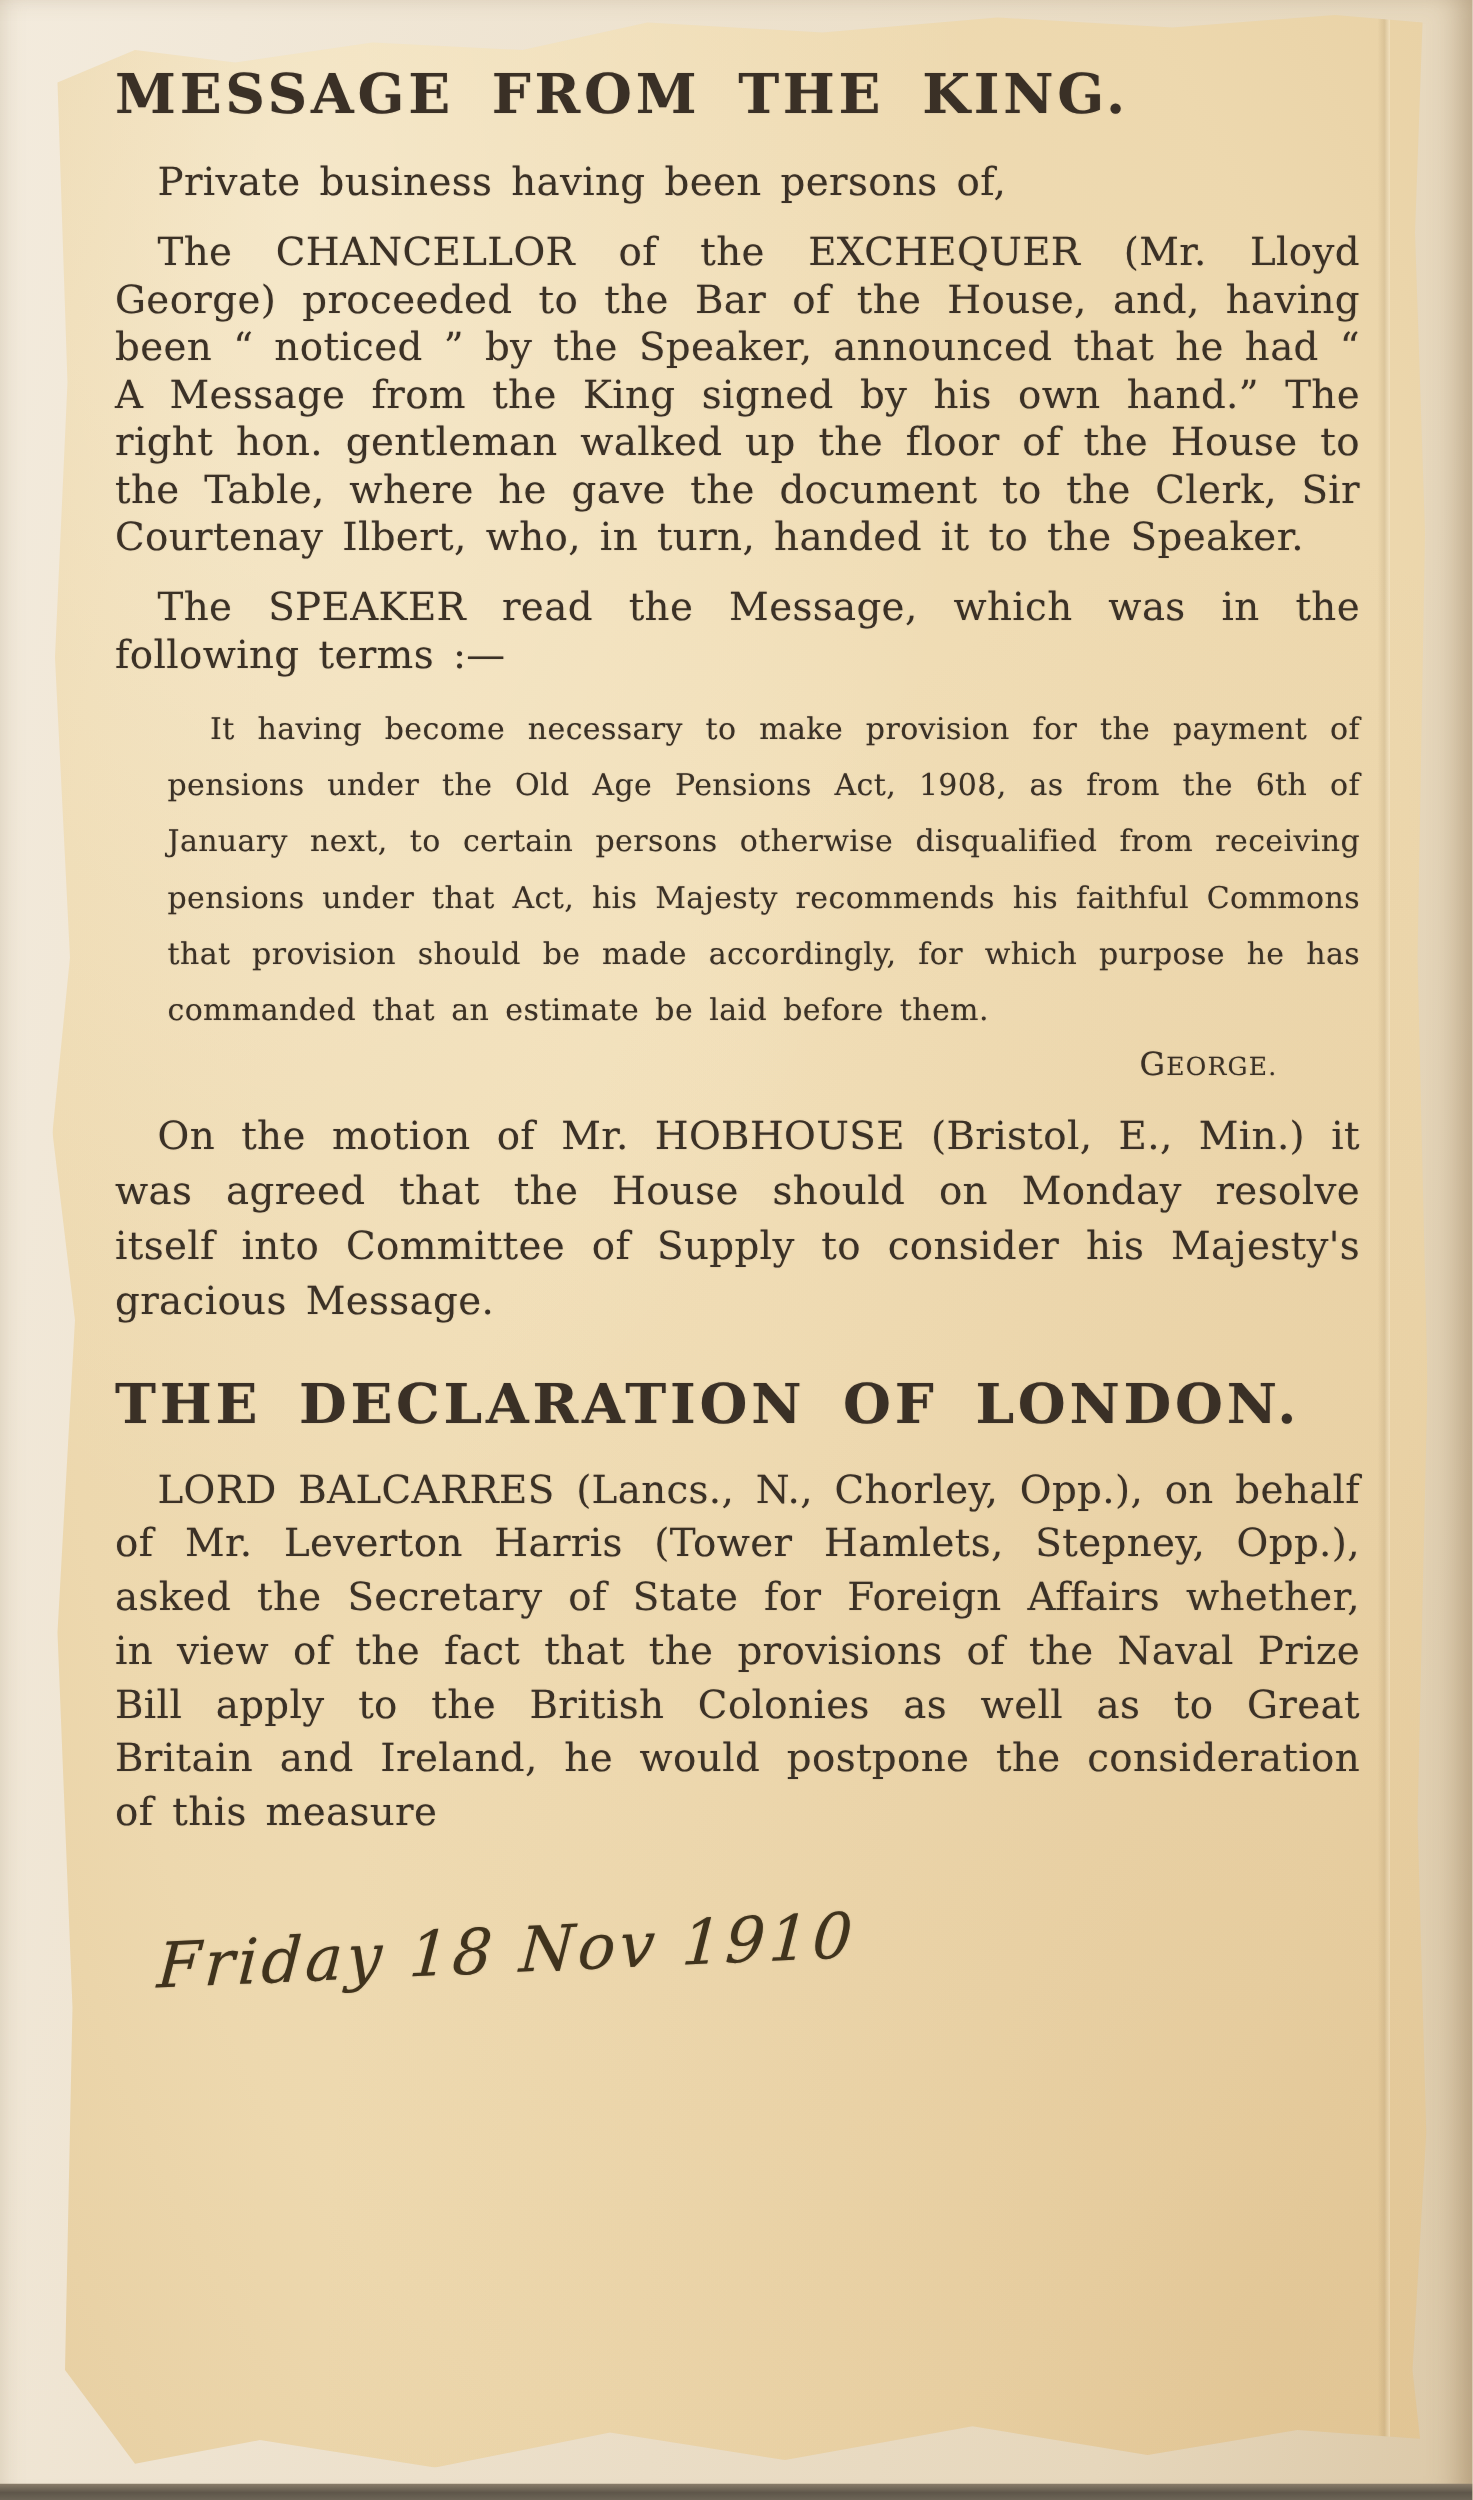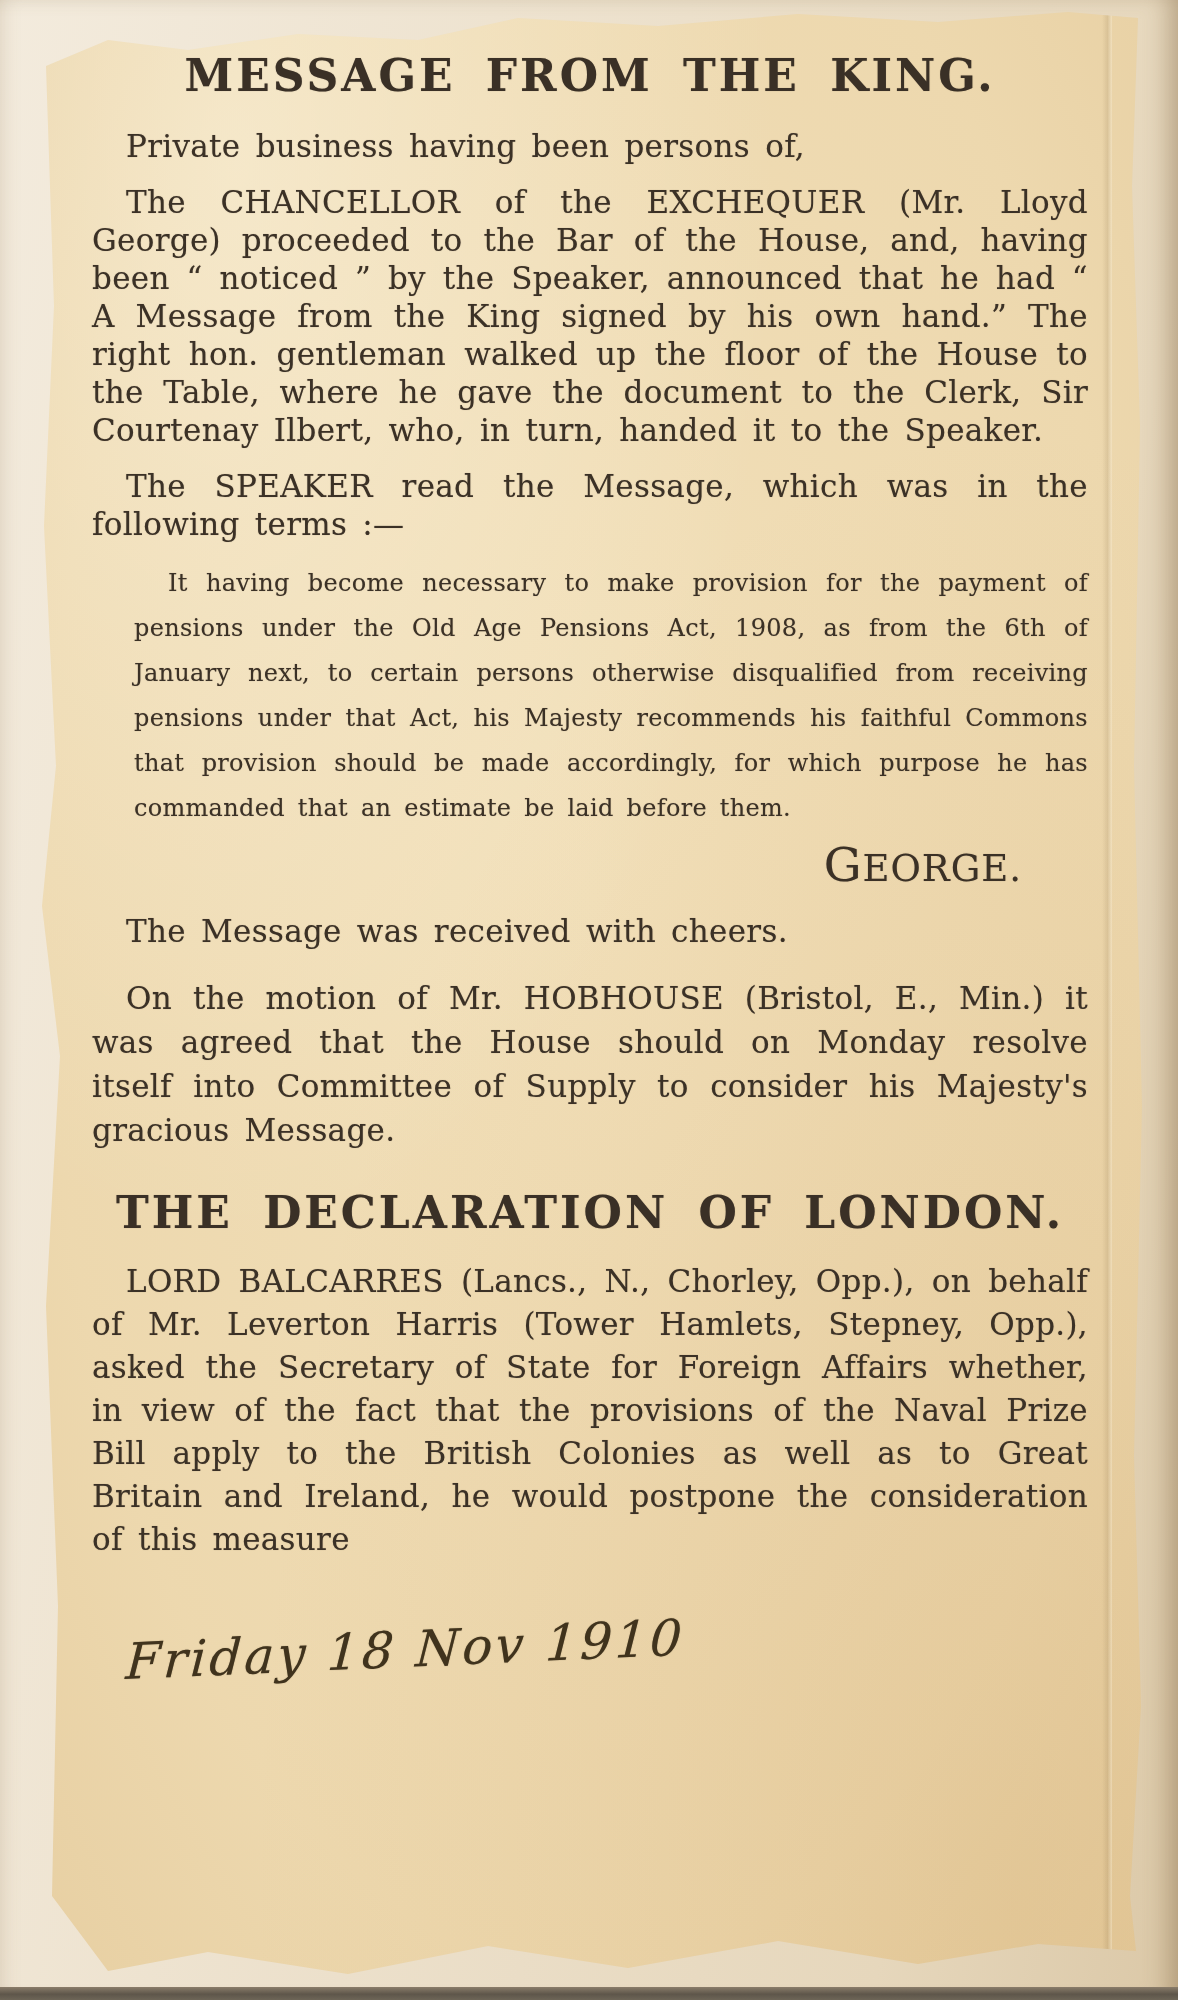--- a/index.html
+++ b/index.html
@@ -57,21 +57,20 @@
   }
   .content {
     position: relative;
     padding: 38px 58px 0 54px;
     color: #3b3126;
     text-shadow: 0 0 1px rgba(62, 50, 36, 0.35);
   }
   h1.headline, h2.headline {
     font-size: 44px;
     font-weight: 700;
-    text-align: center;
     letter-spacing: 3px;
     word-spacing: 12px;
     margin: 6px 0 26px 0;
     color: #3a3026;
   }
   h2.headline {
     margin: 34px 0 22px 0;
   }
   p.para {
     font-size: 31px;
@@ -88,21 +87,21 @@
   p.quote {
     font-size: 24px;
     line-height: 45px;
     text-align: justify;
     text-indent: 34px;
     word-spacing: 5px;
     letter-spacing: 0.3px;
     margin: 0 0 6px 42px;
   }
   p.signature {
-    font-size: 37px;
+    font-size: 20px;
     text-align: right;
     padding-right: 66px;
     margin: 4px 0 20px 0;
     letter-spacing: 1px;
   }
   p.signature::first-letter {
     font-size: 1.28em;
   }
   p.cheers {
     margin-bottom: 26px;
@@ -139,21 +138,20 @@
       <p class="para">Private business having been persons of,</p>
 
       <p class="para">The CHANCELLOR of the EXCHEQUER (Mr. Lloyd George) proceeded to the Bar of the House, and, having been “ noticed ” by the Speaker, announced that he had “ A Message from the King signed by his own hand.”  The right hon. gentleman walked up the floor of the House to the Table, where he gave the document to the Clerk, Sir Courtenay Ilbert, who, in turn, handed it to the Speaker.</p>
 
       <p class="para">The SPEAKER read the Message, which was in the following terms :—</p>
 
       <p class="quote">It having become necessary to make provision for the payment of pensions under the Old Age Pensions Act, 1908, as from the 6th of January next, to certain persons otherwise disqualified from receiving pensions under that Act, his Majesty recommends his faithful Commons that provision should be made accordingly, for which purpose he has commanded that an estimate be laid before them.</p>
 
       <p class="signature">GEORGE.</p>
 
-      <p class="para cheers">The Message was received with cheers.</p>
 
       <p class="para para-wide motion">On the motion of Mr. HOBHOUSE (Bristol, E., Min.) it was agreed that the House should on Monday resolve itself into Committee of Supply to consider his Majesty's gracious Message.</p>
 
       <h2 class="headline">THE DECLARATION OF LONDON.</h2>
 
       <p class="para balcarres">LORD BALCARRES (Lancs., N., Chorley, Opp.), on behalf of Mr. Leverton Harris (Tower Hamlets, Stepney, Opp.), asked the Secretary of State for Foreign Affairs whether, in view of the fact that the provisions of the Naval Prize Bill apply to the British Colonies as well as to Great Britain and Ireland, he would postpone the consideration of this measure</p>
 
       <div class="handwriting">Friday 18 Nov 1910</div>
 
     </div>

